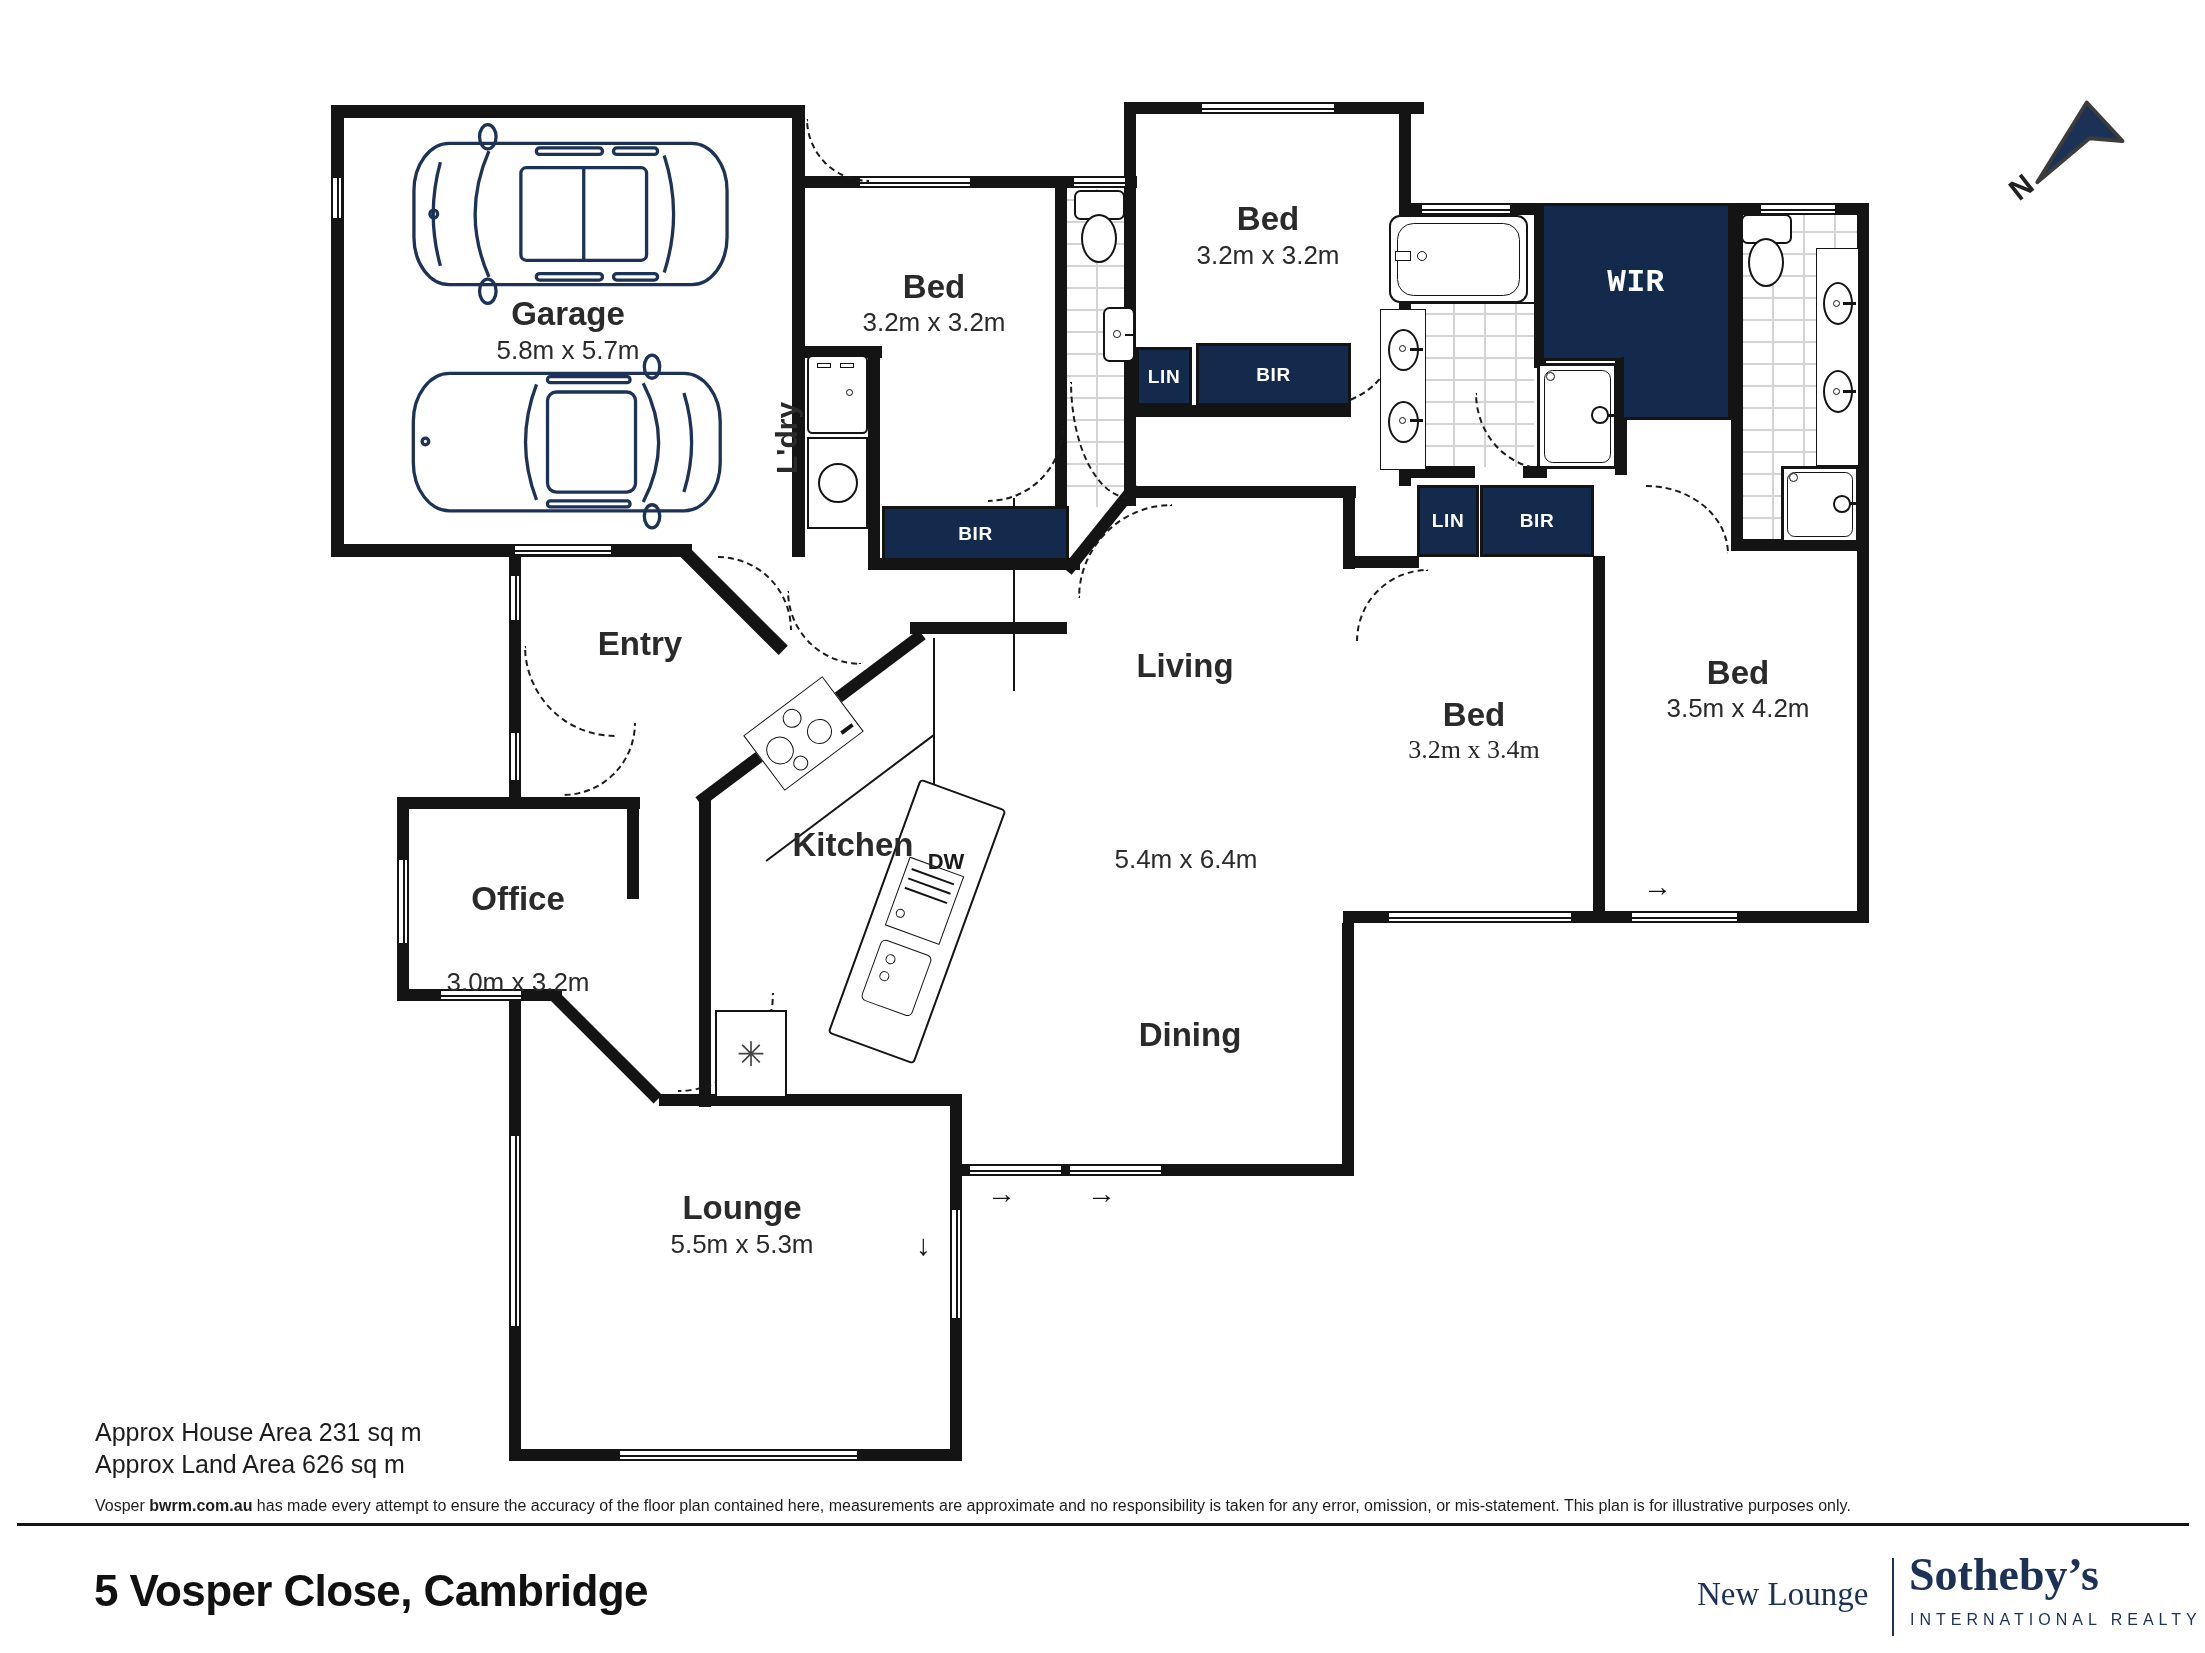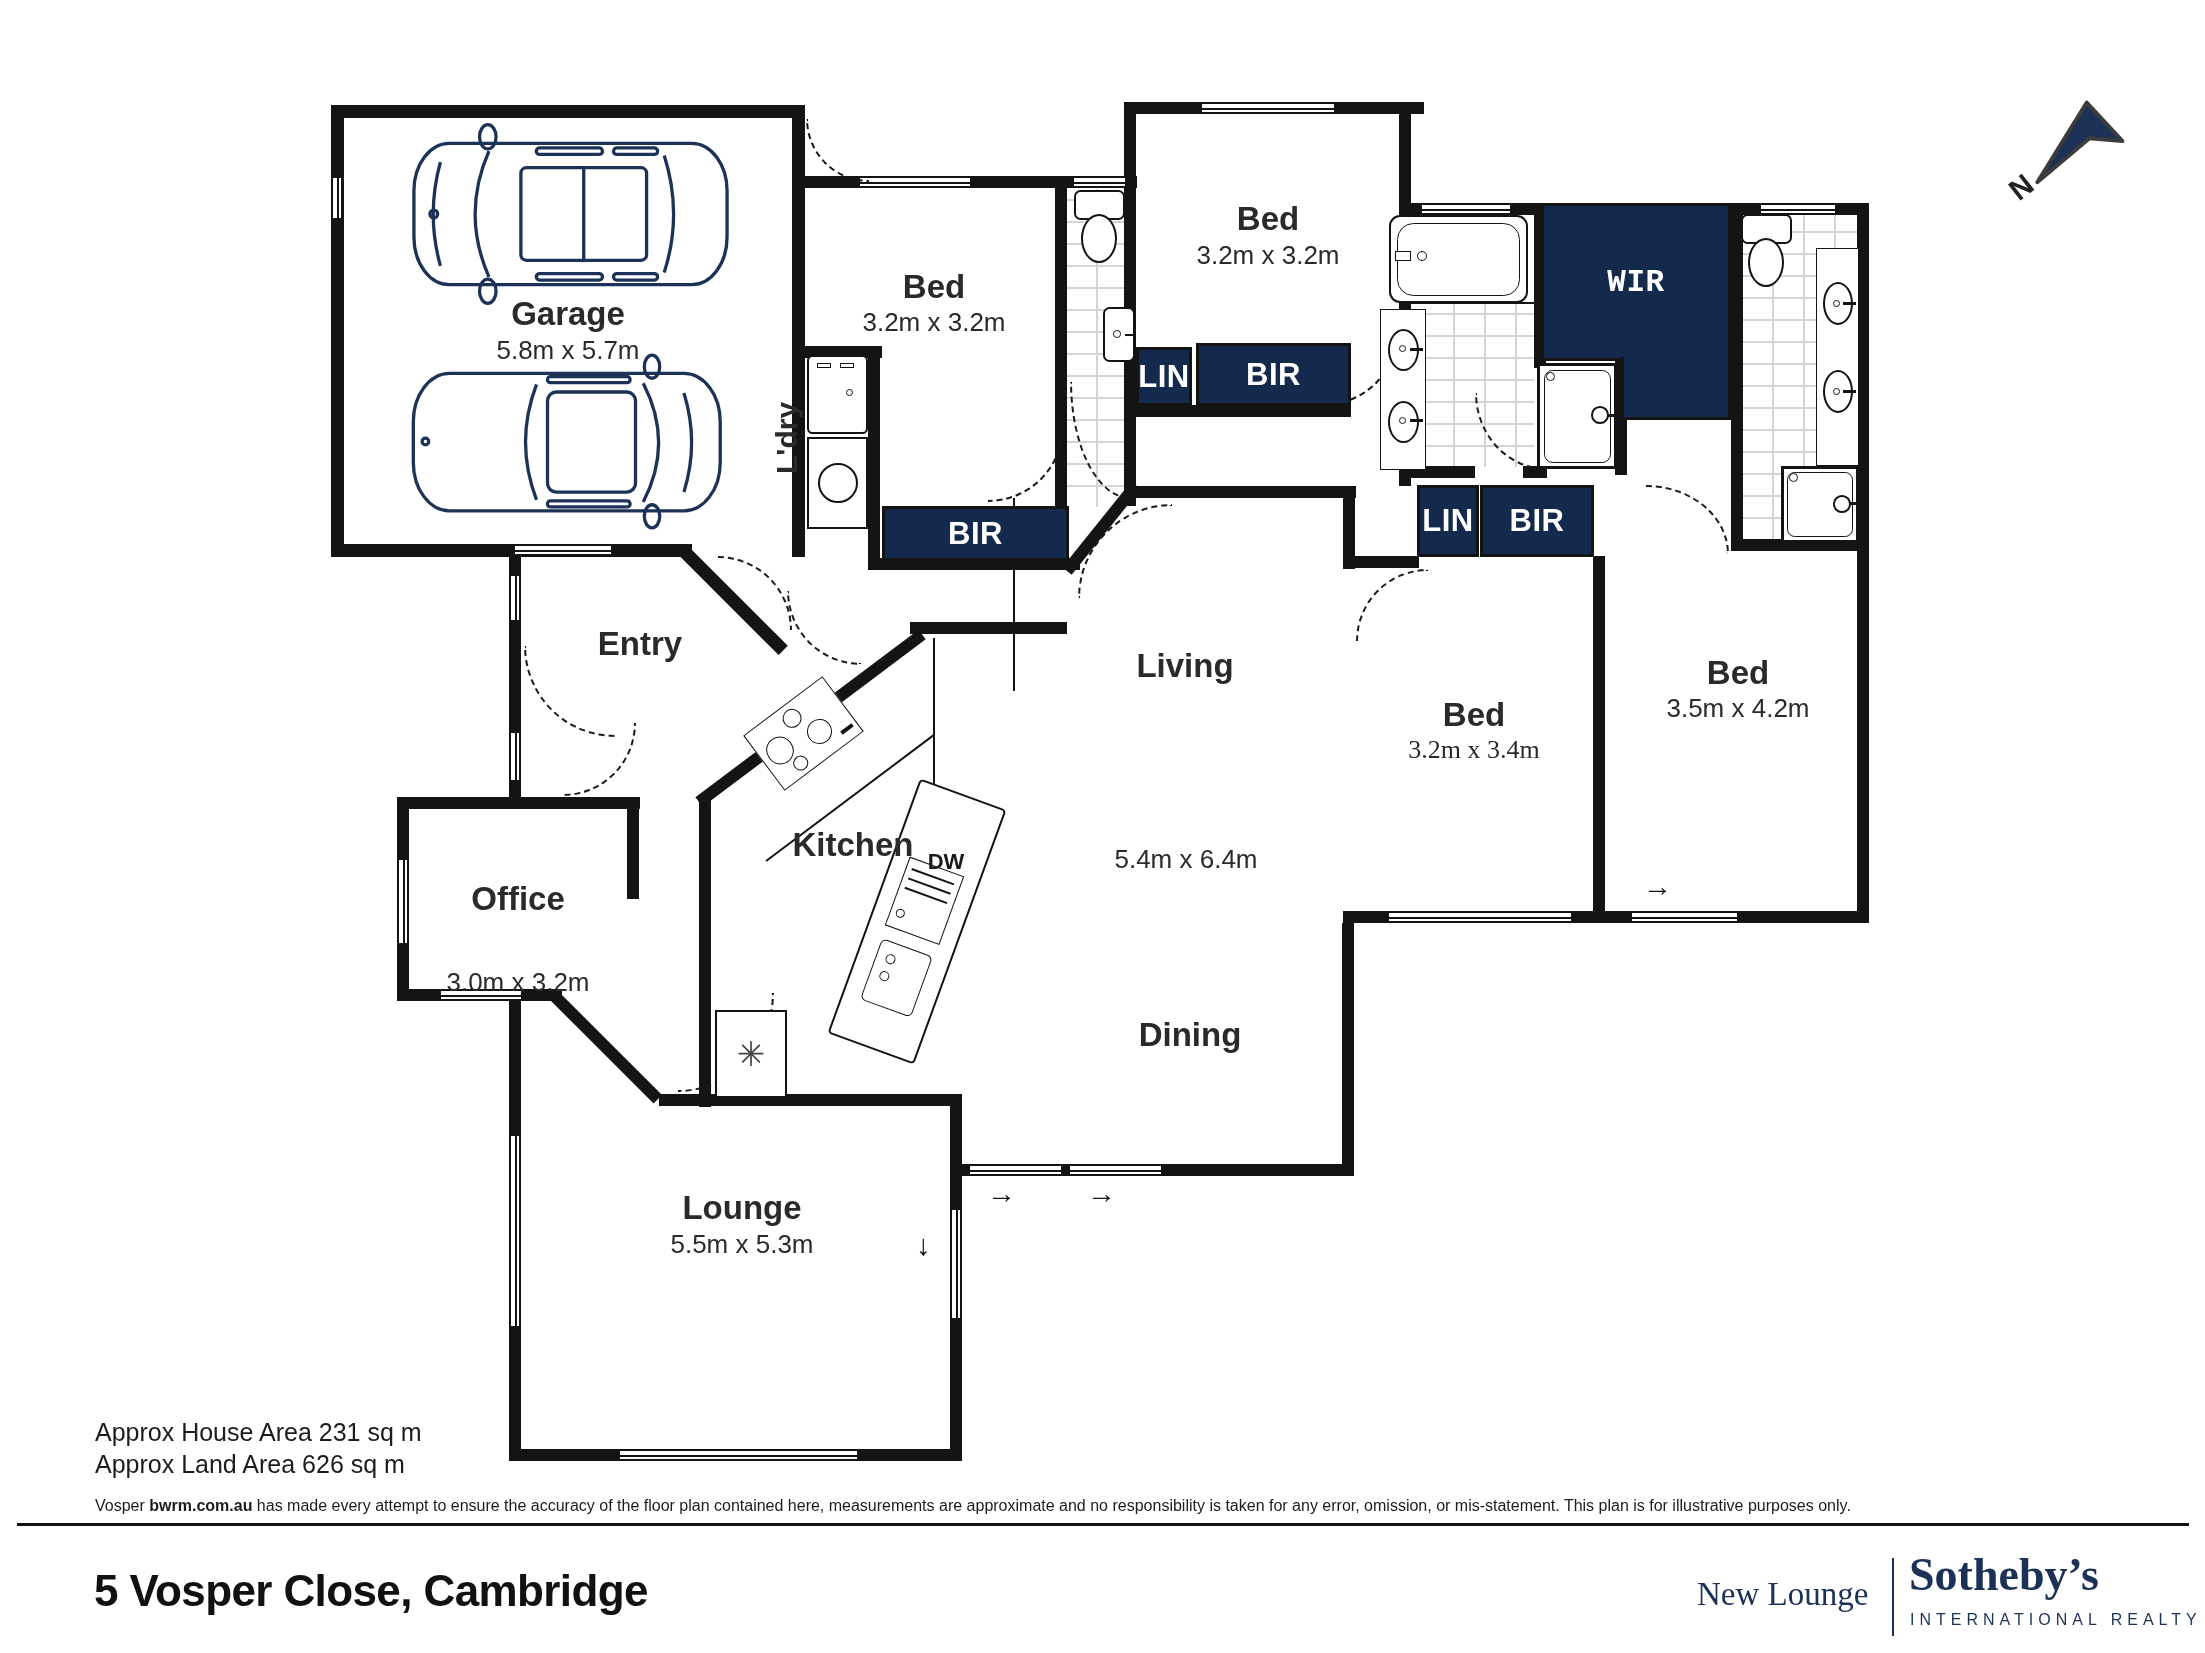--- a/index.html
+++ b/index.html
@@ -3,21 +3,21 @@
 <meta charset="utf-8">
 <style>
   html,body{margin:0;padding:0;background:#fff;}
   body{width:2205px;height:1653px;position:relative;overflow:hidden;
        font-family:"Liberation Sans",sans-serif;-webkit-font-smoothing:antialiased;}
   .abs{position:absolute;}
   .w{position:absolute;background:#141414;}
   .thin{position:absolute;background:#141414;}
   .navy{position:absolute;background:#142A4D;border:3.9px solid #141414;box-sizing:border-box;
         display:flex;align-items:center;justify-content:center;}
-  .cname{font-weight:700;font-size:31px;color:#fff;letter-spacing:0.6px;}
+  .cname{font-weight:700;font-size:19px;color:#fff;letter-spacing:0.6px;}
   .lbl{position:absolute;transform:translate(-50%,-50%);white-space:nowrap;text-align:center;}
   .rname{font-weight:700;font-size:33px;color:#2a2a2a;}
   .rdim{font-weight:400;font-size:26px;color:#2a2a2a;}
   .winH{position:absolute;height:12px;background:#fff;border-top:2.2px solid #141414;border-bottom:2.2px solid #141414;box-sizing:border-box;}
   .winH::after{content:"";position:absolute;left:0;right:0;top:3.9px;height:1.7px;background:#141414;}
   .winV{position:absolute;width:12px;background:#fff;border-left:2.2px solid #141414;border-right:2.2px solid #141414;box-sizing:border-box;}
   .winV::after{content:"";position:absolute;top:0;bottom:0;left:3.9px;width:1.7px;background:#141414;}
   .arc{position:absolute;box-sizing:border-box;}
   .arc.tl{border-top:2.2px dashed #1a1a1a;border-left:2.2px dashed #1a1a1a;border-top-left-radius:100% 100%;}
   .arc.tr{border-top:2.2px dashed #1a1a1a;border-right:2.2px dashed #1a1a1a;border-top-right-radius:100% 100%;}

